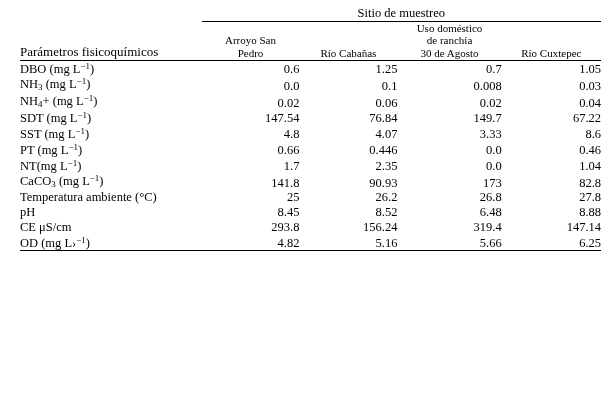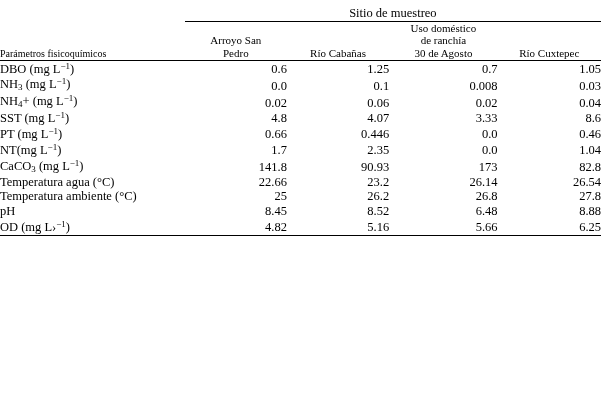--- a/index.html
+++ b/index.html
@@ -12,21 +12,21 @@
     height: 420px;
     font-family: "Liberation Serif", serif;
     color: #000000;
     overflow: hidden;
   }
   .sheet {
     position: relative;
     width: 609px;
     height: 420px;
     box-sizing: border-box;
-    padding: 6px 8px 0 0;
+    padding: 6px 8px 0 20px;
     border-radius: 32px;
   }
   table.data {
     width: 100%;
     border-collapse: collapse;
     font-size: 12.5px;
     line-height: 1.18;
   }
   table.data td, table.data th {
     padding: 0;
@@ -47,21 +47,21 @@
     text-align: center;
     vertical-align: bottom;
     padding: 3px 4px 4px 4px;
     font-size: 11px;
     line-height: 1.15;
   }
   .hdr-param {
     text-align: left;
     vertical-align: bottom;
     padding: 3px 4px 4px 2px;
-    font-size: 10px;
+    font-size: 13px;
   }
   .param {
     text-align: left;
     padding: 2px 4px 2px 2px;
     white-space: nowrap;
   }
   .val {
     text-align: right;
     padding: 2px 14px 2px 4px;
     white-space: nowrap;
@@ -122,20 +122,27 @@
         <td class="val">0.03</td>
       </tr>
       <tr class="row-pad">
         <td class="param">NH<sub>4</sub>+ (mg L<sup>−1</sup>)</td>
         <td class="val">0.02</td>
         <td class="val">0.06</td>
         <td class="val">0.02</td>
         <td class="val">0.04</td>
       </tr>
       <tr class="row-pad">
+        <td class="param">SDT (mg L<sup>−1</sup>)</td>
+        <td class="val">147.54</td>
+        <td class="val">76.84</td>
+        <td class="val">149.7</td>
+        <td class="val">67.22</td>
+      </tr>
+      <tr class="row-pad">
         <td class="param">SST (mg L<sup>−1</sup>)</td>
         <td class="val">4.8</td>
         <td class="val">4.07</td>
         <td class="val">3.33</td>
         <td class="val">8.6</td>
       </tr>
       <tr class="row-pad">
         <td class="param">PT (mg L<sup>−1</sup>)</td>
         <td class="val">0.66</td>
         <td class="val">0.446</td>
@@ -149,41 +156,41 @@
         <td class="val">0.0</td>
         <td class="val">1.04</td>
       </tr>
       <tr class="row-pad">
         <td class="param">CaCO<sub>3</sub> (mg L<sup>−1</sup>)</td>
         <td class="val">141.8</td>
         <td class="val">90.93</td>
         <td class="val">173</td>
         <td class="val">82.8</td>
       </tr>
-      <tr class="row-pad">
-        <td class="param">Temperatura agua (°C)</td>
-        <td class="val">22.66</td>
-        <td class="val">23.2</td>
-        <td class="val">26.14</td>
-        <td class="val">26.54</td>
-      </tr>
       <tr>
         <td class="param">Temperatura ambiente (°C)</td>
         <td class="val">25</td>
         <td class="val">26.2</td>
         <td class="val">26.8</td>
         <td class="val">27.8</td>
       </tr>
       <tr>
         <td class="param">pH</td>
         <td class="val">8.45</td>
         <td class="val">8.52</td>
         <td class="val">6.48</td>
         <td class="val">8.88</td>
       </tr>
+      <tr>
+        <td class="param">CE μS/cm</td>
+        <td class="val">293.8</td>
+        <td class="val">156.24</td>
+        <td class="val">319.4</td>
+        <td class="val">147.14</td>
+      </tr>
       <tr class="rule-bottom">
         <td class="param">OD (mg L›<sup>−1</sup>)</td>
         <td class="val">4.82</td>
         <td class="val">5.16</td>
         <td class="val">5.66</td>
         <td class="val">6.25</td>
       </tr>
     </tbody>
   </table>
 </div>

